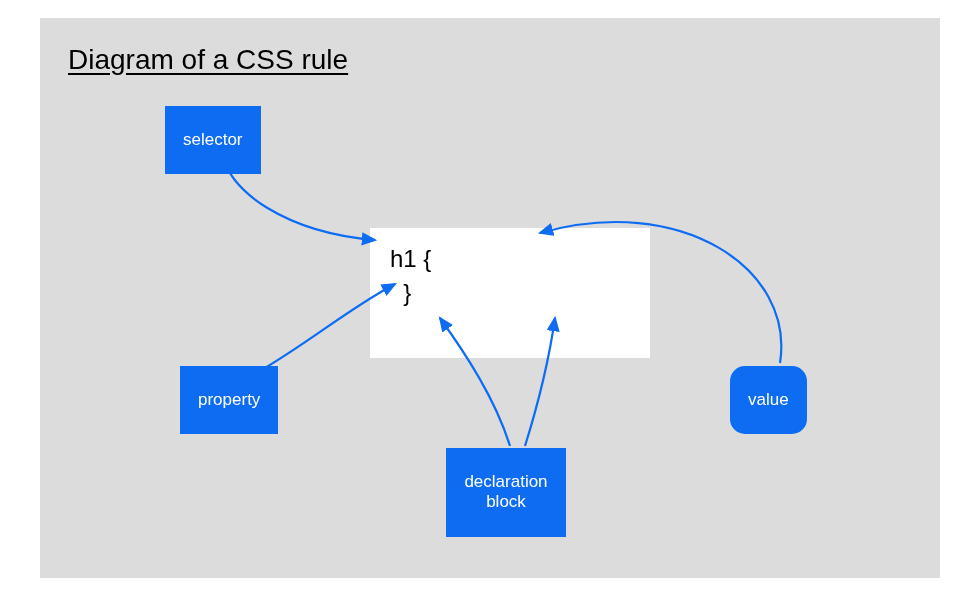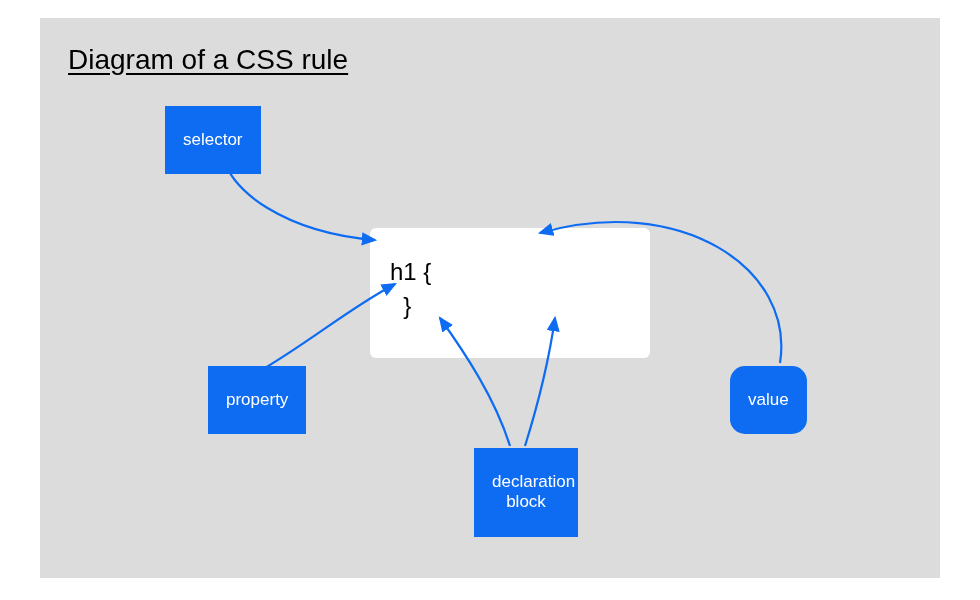--- a/index.html
+++ b/index.html
@@ -32,57 +32,55 @@
       text-decoration: underline;
       text-underline-offset: 4px;
     }
     .code-box {
       position: absolute;
       left: 330px;
       top: 210px;
       width: 280px;
       height: 130px;
       background: #ffffff;
-      padding: 27px 20px;
+      padding: 14px 20px;
       font-size: 24px;
       line-height: 1.4;
       color: #000;
       font-family: -apple-system, BlinkMacSystemFont, "Segoe UI", Helvetica, Arial, sans-serif;
-      border-radius: 6px;
     }
     .code-line {
       white-space: pre;
     }
     .label-box {
       position: absolute;
       background: #0e6cf3;
       color: #ffffff;
       font-size: 17px;
       padding: 24px 18px;
       text-align: center;
       line-height: 1.2;
     }
     .label-selector {
       left: 125px;
       top: 88px;
     }
     .label-property {
       left: 140px;
       top: 348px;
-      margin-left: 28px;
     }
     .label-value {
       left: 690px;
       top: 348px;
       border-radius: 15px;
     }
     .label-declaration {
-      left: 434px;
+      left: 406px;
       top: 430px;
-      width: 104px;
+      width: 120px;
     }
     svg.arrows {
       position: absolute;
       left: 0;
       top: 0;
       width: 900px;
       height: 560px;
       pointer-events: none;
     }
   </style>

